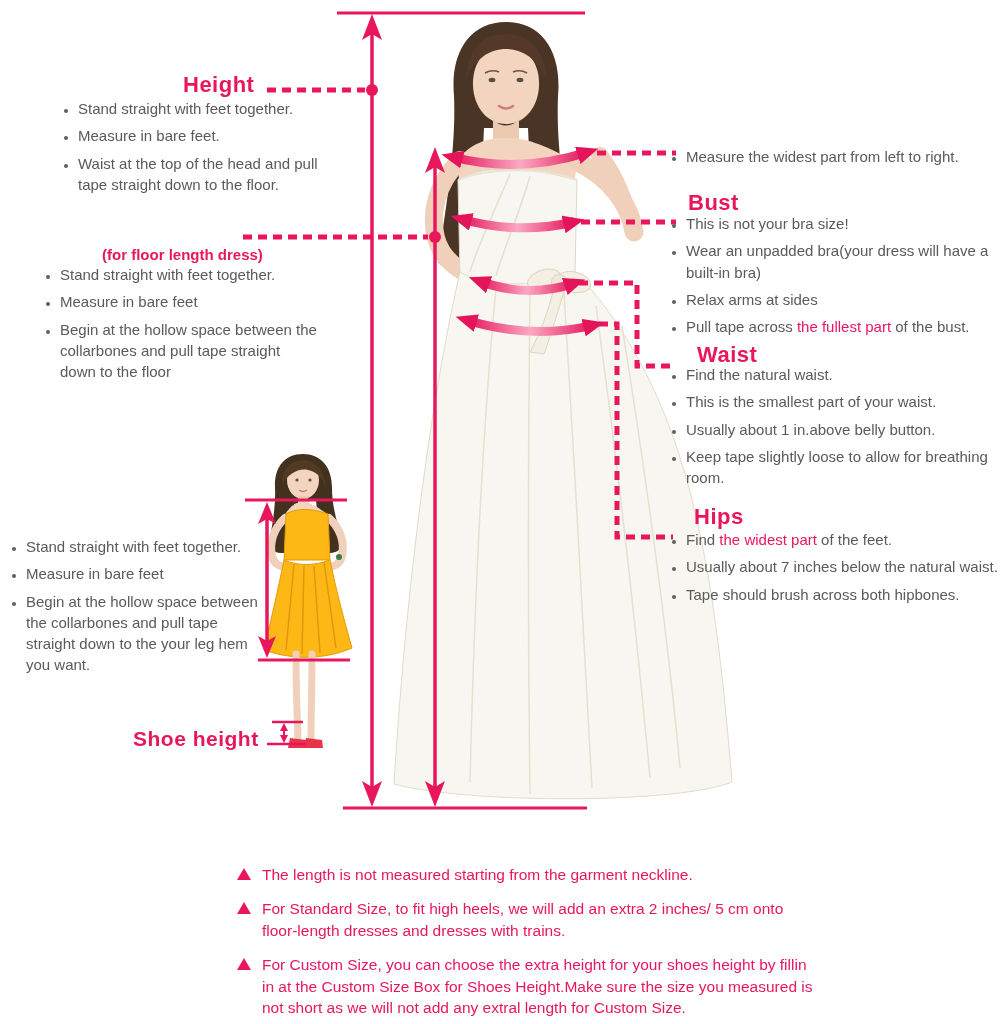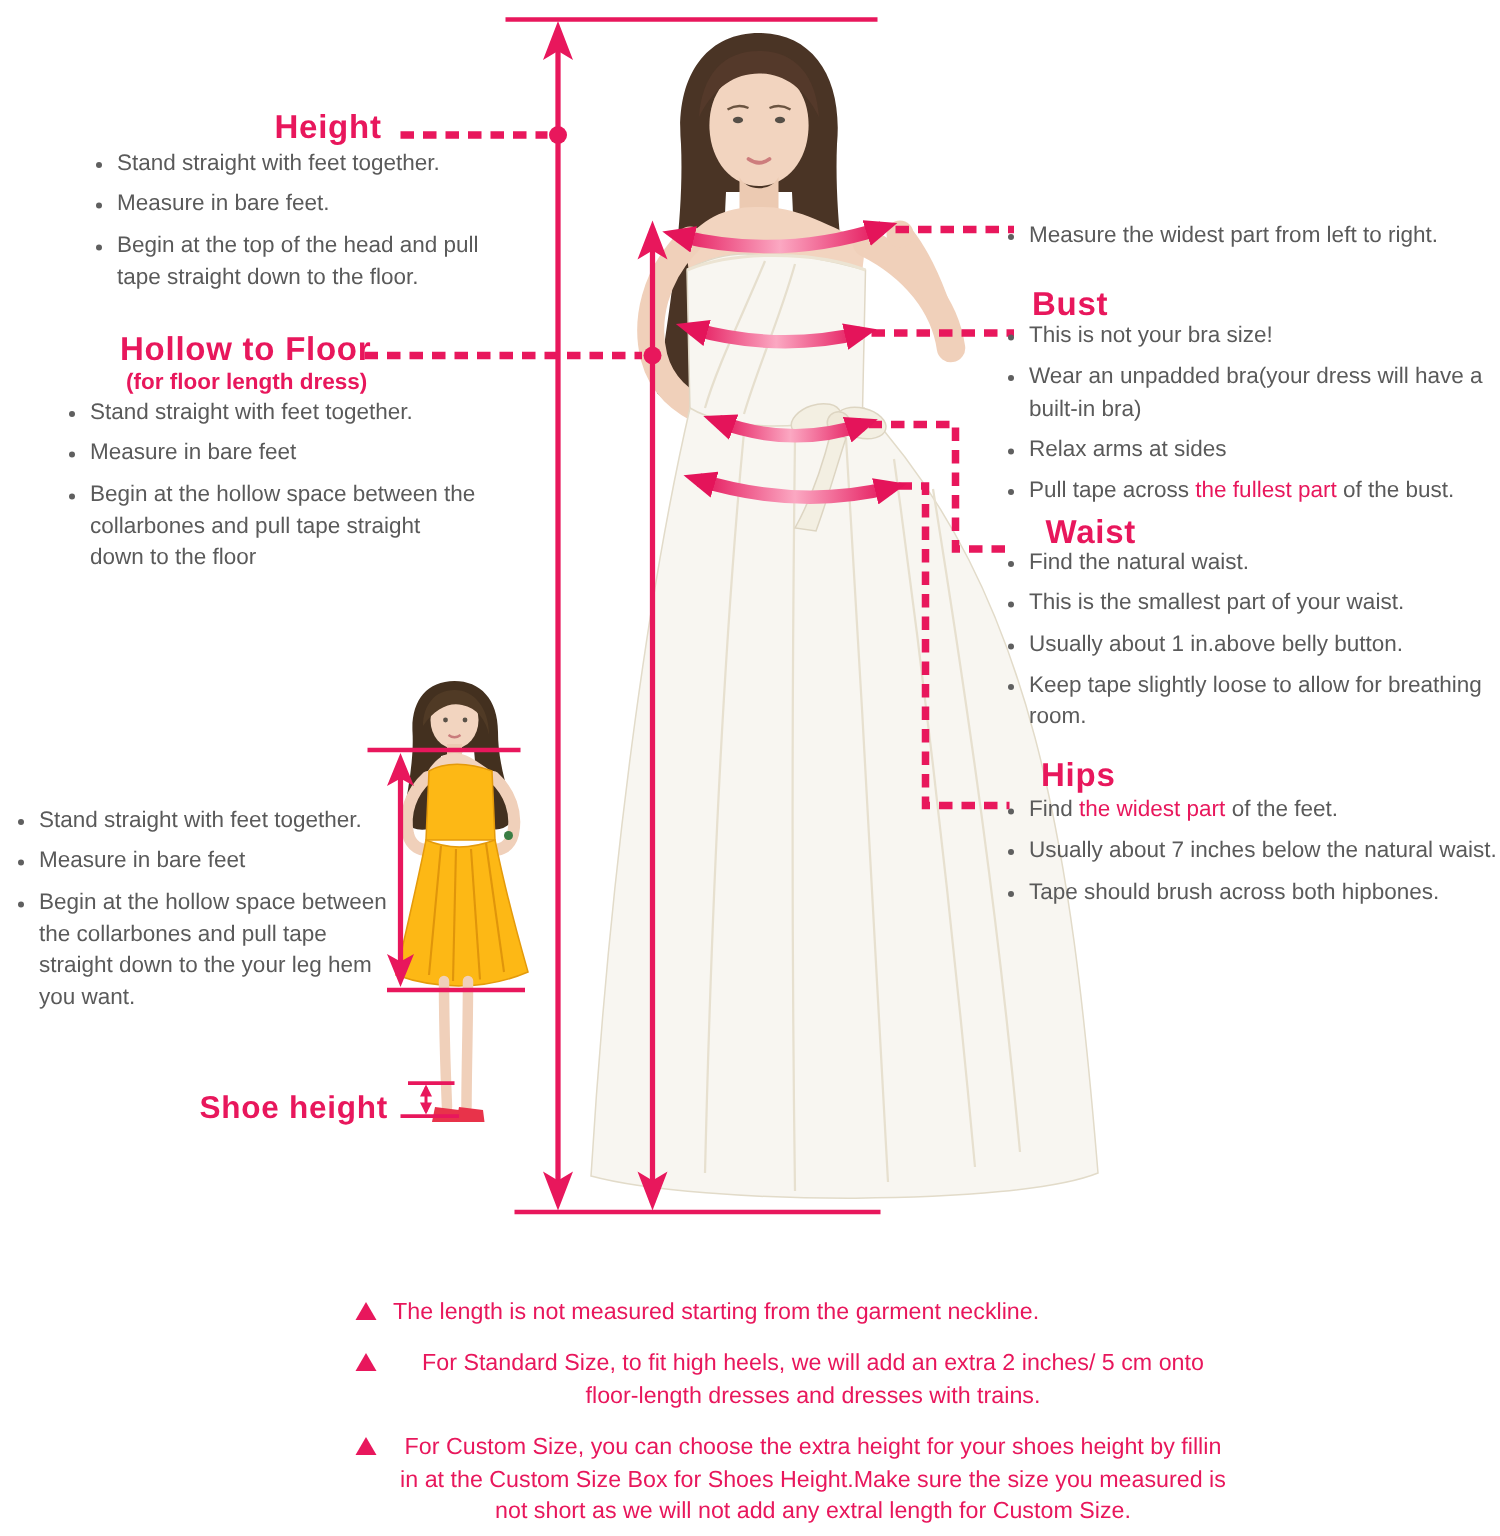--- a/index.html
+++ b/index.html
@@ -10,21 +10,21 @@
   }
   .art { position:absolute; pointer-events:none; }
   .overlay { position:absolute; left:0; top:0; width:1000px; height:1024px; pointer-events:none; z-index:5; }
   .title { position:absolute; z-index:8; color:var(--accent); font-weight:bold; font-size:22px; letter-spacing:0.5px; white-space:nowrap; }
   .subtitle { position:absolute; z-index:8; color:var(--accent); font-weight:bold; font-size:15px; white-space:nowrap; }
   .blist { position:absolute; z-index:8; margin:0; padding:0 0 0 18px; color:var(--body); font-size:15px; line-height:1.42; list-style:disc outside; }
   .blist li { margin:0 0 6px 0; }
   .blist li::marker { color:#5f5f5f; font-size:12px; }
   .hl { color:var(--accent); }
   .notes { position:absolute; left:237px; top:864px; width:600px; z-index:8; }
-  .note { display:flex; gap:11px; color:var(--accent); font-size:15.5px; line-height:1.38; margin-bottom:13px; width:585px;text-align:center; }
+  .note { display:flex; gap:11px; color:var(--accent); font-size:15.5px; line-height:1.38; margin-bottom:13px; width:585px; }
   .tri { flex:none; width:0; height:0; margin-top:4px;
          border-left:7px solid transparent; border-right:7px solid transparent;
          border-bottom:12px solid var(--accent); }
   .acc { stroke:var(--accent); }
   .accf { fill:var(--accent); }
 </style>
 </head>
 <body>
 
 <div class="canvas">
@@ -155,25 +155,24 @@
     <line class="acc" x1="267" y1="744" x2="306" y2="744" stroke-width="2.5"></line>
     <line class="acc" x1="284" y1="725" x2="284" y2="741" stroke-width="2"></line>
     <polygon class="accf" points="284,723 280,731 288,731"></polygon>
     <polygon class="accf" points="284,743 280,735 288,735"></polygon>
   </svg>
 
   <div class="title" style="left:183px;top:72px">Height</div>
   <ul class="blist" style="left:60px;top:98px;width:268px">
     <li>Stand straight with feet together.</li>
     <li>Measure in bare feet.</li>
-    <li>Begin at the top of the head and pull tape straight down to the floor.</li>
-  </ul>
-
-  <div class="title" style="left:80px;top:220px">Hollow to Floor</div>
-  <div class="subtitle" style="left:84px;top:246px">(for floor length dress)</div>
+    <li>Waist at the top of the head and pull tape straight down to the floor.</li>
+  </ul>
+
+  <div class="subtitle" style="left:102px;top:246px">(for floor length dress)</div>
   <ul class="blist" style="left:42px;top:264px;width:258px">
     <li>Stand straight with feet together.</li>
     <li>Measure in bare feet</li>
     <li>Begin at the hollow space between the collarbones and pull tape straight down to the floor</li>
   </ul>
 
   <ul class="blist" style="left:8px;top:536px;width:243px">
     <li>Stand straight with feet together.</li>
     <li>Measure in bare feet</li>
     <li>Begin at the hollow space between the collarbones and pull tape straight down to the your leg hem you want.</li>

